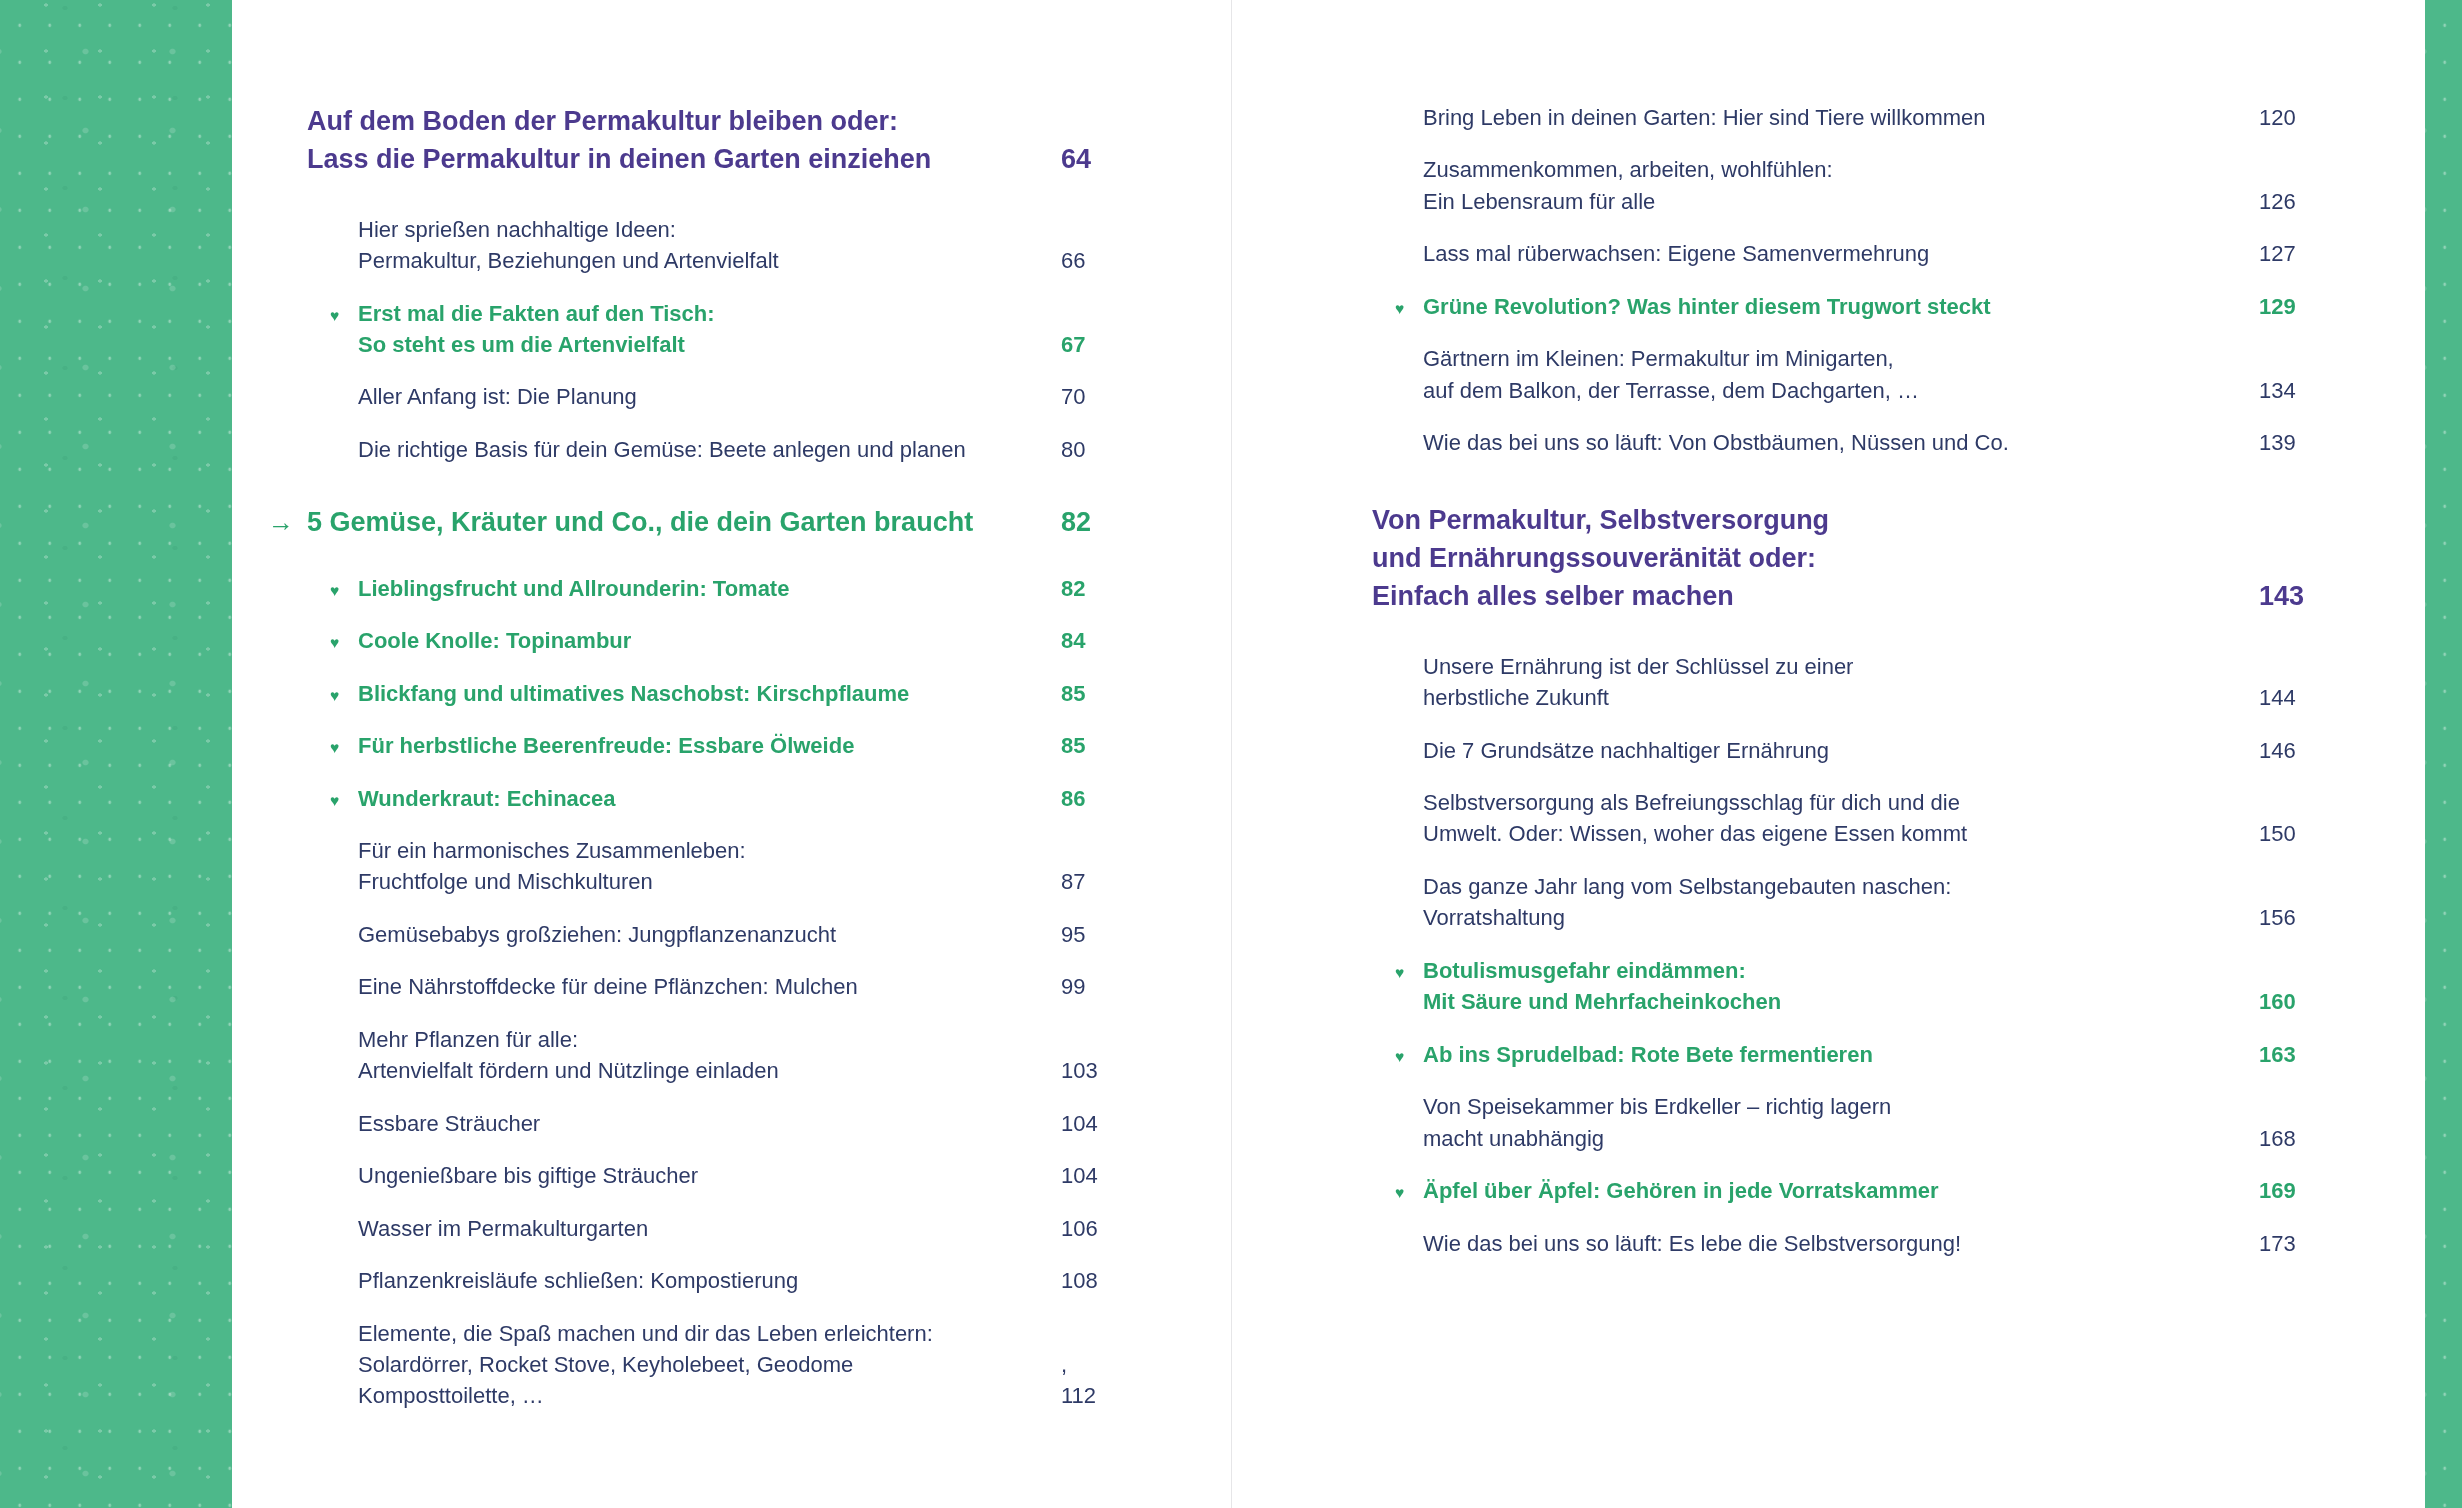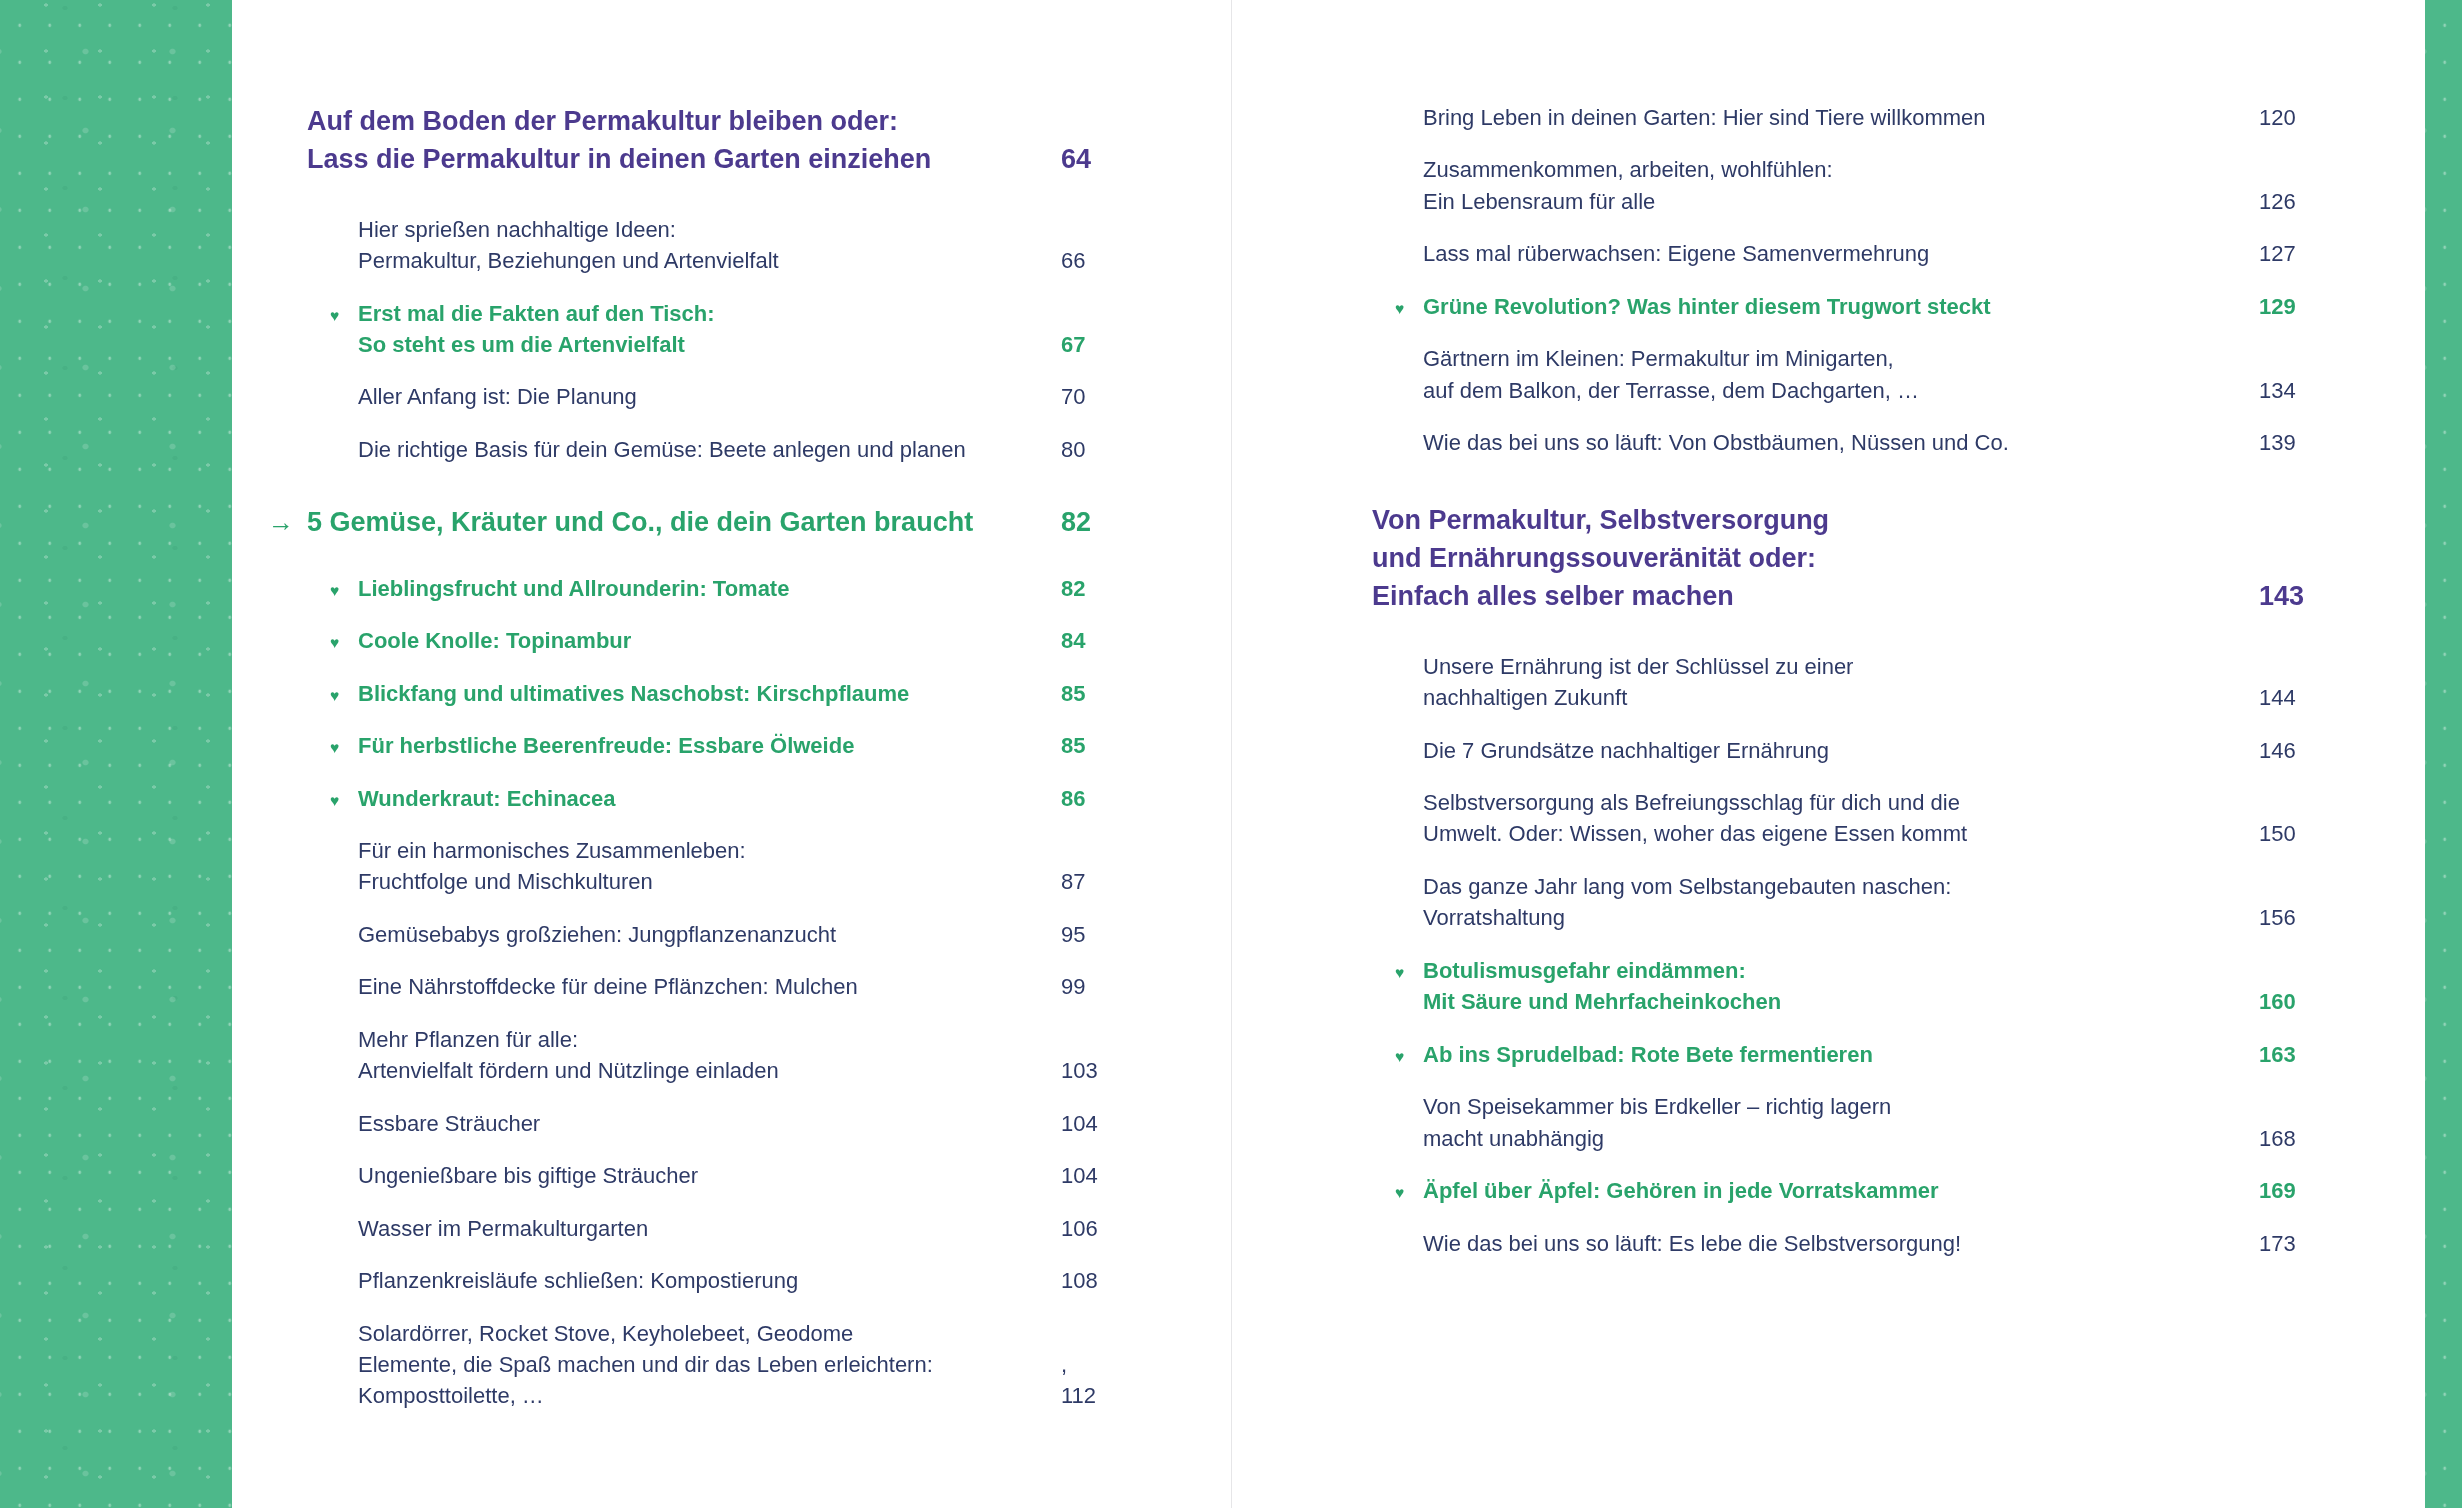--- a/index.html
+++ b/index.html
@@ -259,22 +259,22 @@
         <div class="toc-row kind-entry">
 
     <div class="lines">
             <div>Pflanzenkreisläufe schließen: Kompostierung</div>
           </div>
     <div class="pagenum">108</div>
   </div>
         <div class="toc-row kind-entry">
 
     <div class="lines">
+            <div>Elemente, die Spaß machen und dir das Leben erleichtern:</div>
             <div>Solardörrer, Rocket Stove, Keyholebeet, Geodome</div>
-            <div>Elemente, die Spaß machen und dir das Leben erleichtern:</div>
             <div>Komposttoilette, …</div>
           </div>
     <div class="pagenum">,
 112</div>
   </div>
       </div>
   </div>
 
   <div class="page page-right">
     <div class="toc-list">
@@ -328,21 +328,21 @@
             <div>Von Permakultur, Selbstversorgung</div>
             <div>und Ernährungssouveränität oder:</div>
             <div>Einfach alles selber machen</div>
           </div>
     <div class="pagenum">143</div>
   </div>
         <div class="toc-row kind-entry">
 
     <div class="lines">
             <div>Unsere Ernährung ist der Schlüssel zu einer</div>
-            <div>nachhaltigen Zukunft</div>
+            <div>herbstliche Zukunft</div>
           </div>
     <div class="pagenum">144</div>
   </div>
         <div class="toc-row kind-entry">
 
     <div class="lines">
             <div>Die 7 Grundsätze nachhaltiger Ernährung</div>
           </div>
     <div class="pagenum">146</div>
   </div>

